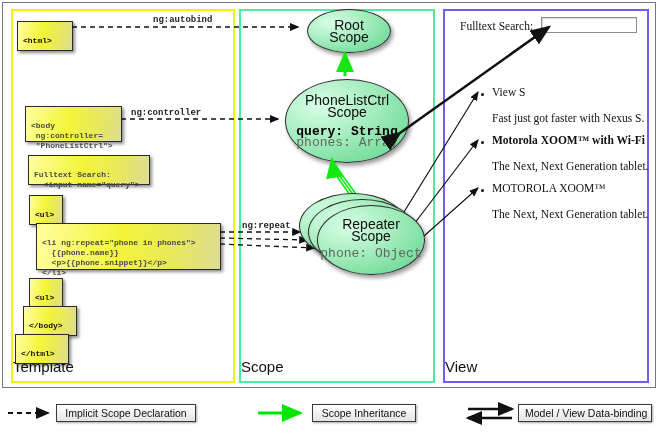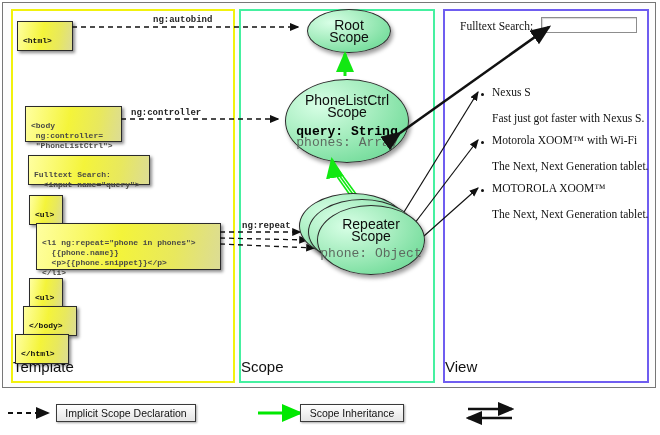--- a/index.html
+++ b/index.html
@@ -225,25 +225,25 @@
       <div class="title" style="padding-top:12px;">Repeater<br>Scope</div>
       <div class="props" style="margin-top:6px;">
         <div class="gray">phone: Object</div>
       </div>
     </div>
 
     <div class="view-searchlabel" style="left:457px; top:17px;">Fulltext Search:</div>
     <input class="view-input" style="left: 538px; top: 14px; width: 96px; height: 16px;" value="">
 
     <div class="view-bullet" style="left:478px; top:90px;"></div>
-    <div class="view-item-title" style="left:489px; top:83px;">Nexus S</div>
+    <div class="view-item-title" style="left:489px; top:83px;">View S</div>
     <div class="view-item-snippet" style="left:489px; top:109px;">Fast just got faster with Nexus S.</div>
 
     <div class="view-bullet" style="left:478px; top:138px;"></div>
-    <div class="view-item-title" style="left:489px; top:131px;">Motorola XOOM™  with Wi-Fi</div>
+    <div class="view-item-title" style="left:489px; top:131px;font-weight:bold;">Motorola XOOM™  with Wi-Fi</div>
     <div class="view-item-snippet" style="left:489px; top:157px;">The Next, Next Generation tablet.</div>
 
     <div class="view-bullet" style="left:478px; top:186px;"></div>
     <div class="view-item-title" style="left:489px; top:179px;">MOTOROLA XOOM™</div>
     <div class="view-item-snippet" style="left:489px; top:205px;">The Next, Next Generation tablet.</div>
 
     <div class="conn-label" style="left:150px; top:12px;">ng:autobind</div>
     <div class="conn-label" style="left:128px; top:105px;">ng:controller</div>
     <div class="conn-label" style="left:239px; top:218px;">ng:repeat</div>
 
@@ -311,16 +311,17 @@
 
       <line x1="8" y1="21" x2="48" y2="21" stroke="#111111" stroke-width="2" stroke-dasharray="5,4" marker-end="url(#lg-black)"></line>
 
       <line x1="258" y1="21" x2="300" y2="21" stroke="#00e800" stroke-width="3" marker-end="url(#lg-green)"></line>
 
       <line x1="468" y1="17" x2="512" y2="17" stroke="#111111" stroke-width="2.4" marker-end="url(#lg-black)"></line>
       <line x1="512" y1="26" x2="468" y2="26" stroke="#111111" stroke-width="2.4" marker-end="url(#lg-black)"></line>
     </svg>
 
     <div class="legend-box" style="left:56px; top:12px; width:140px; height:18px;">Implicit Scope Declaration</div>
-    <div class="legend-box" style="left:300px; top:12px; width:104px; height:18px;">Scope Inheritance</div>
+    <div class="legend-box" style="left:312px; top:12px; width:104px; height:18px;">Scope Inheritance</div>
+    <div class="legend-box" style="left:518px; top:12px; width:134px; height:18px;">Model / View Data-binding</div>
   </div>
 
 </div>
 
 </body></html>

